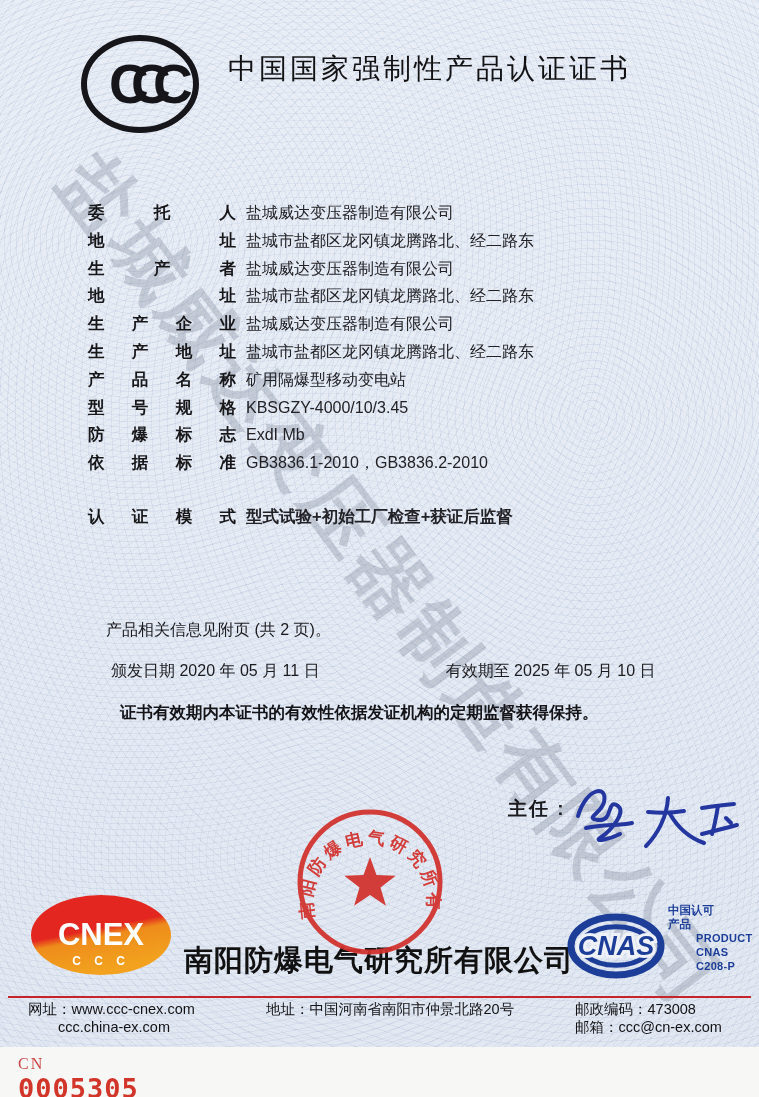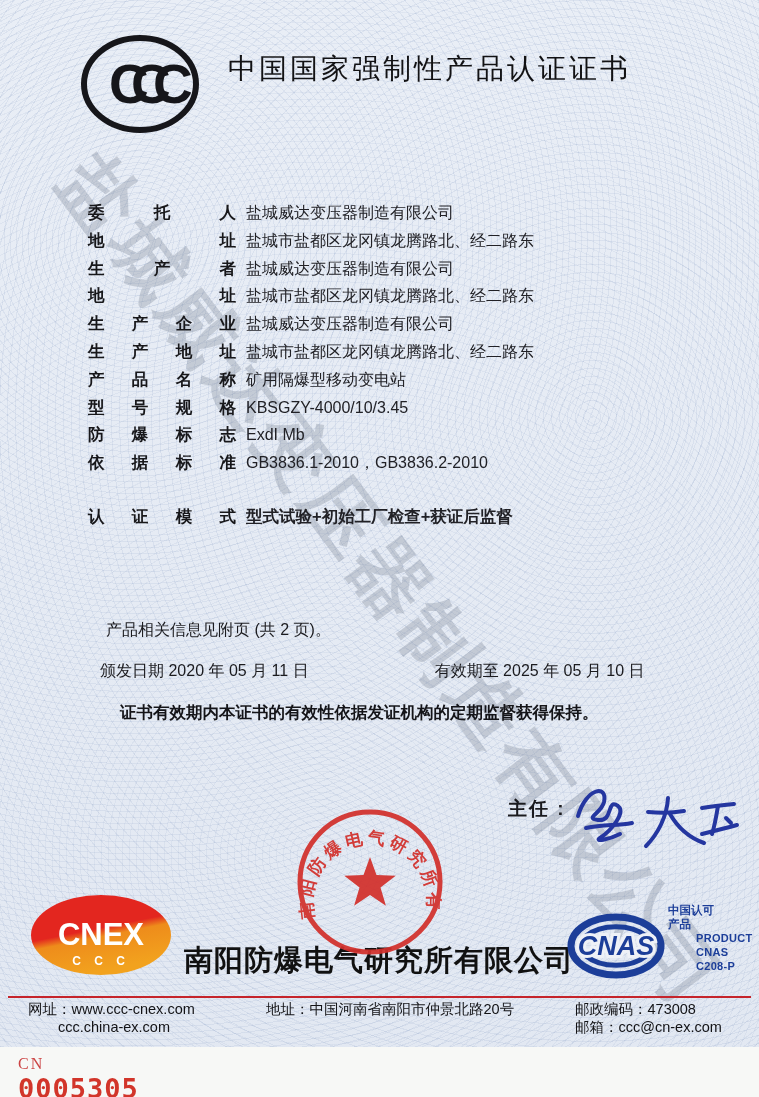--- a/index.html
+++ b/index.html
@@ -25,21 +25,21 @@
   .certno .lab{font-weight:bold;letter-spacing:6px;margin-right:6px;}
   .certno .val{font-weight:600;letter-spacing:.5px;}
   .fields{left:88px;top:202px;width:620px;}
   .frow{display:flex;align-items:flex-start;line-height:21px;margin-bottom:6.8px;font-size:16px;}
   .flabel{flex:0 0 148px;font-weight:bold;text-align:justify;text-align-last:justify;font-size:16.5px;color:#17171a;}
   .fvalue{margin-left:10px;color:#212126;}
   .frow.mode{margin-top:33px;}
   .frow.mode .fvalue{font-weight:bold;font-size:16.5px;}
   .para{left:88px;top:556px;width:618px;font-size:16.5px;font-weight:bold;line-height:30px;text-indent:2em;color:#16161a;}
   .attach{left:106px;top:620px;font-size:16px;}
-  .dateline{left:100px;top:661px;width:600px;font-size:16px;display:flex;}
+  .dateline{left:111px;top:661px;width:600px;font-size:16px;display:flex;}
   .dateline .exp{margin-left:126px;}
   .validity{left:120px;top:702px;font-size:16.5px;font-weight:bold;color:#141418;}
   .director{left:508px;top:796px;font-size:19px;font-weight:bold;letter-spacing:2px;}
   .issuer-name{left:184px;top:941px;font-size:29px;font-weight:600;letter-spacing:1px;color:#111;}
   .cnas-text{left:668px;top:903px;color:#1c3e99;font-weight:bold;line-height:14px;}
   .cnas-text .cn{font-size:11.5px;}
   .cnas-text .en{font-size:11px;letter-spacing:.3px;padding-left:28px;}
   .redline{left:8px;top:996px;width:743px;height:2px;background:#c5242b;}
   .footer{top:1001px;font-size:14.5px;line-height:17.5px;color:#131316;}
   .fc1{left:28px;}

